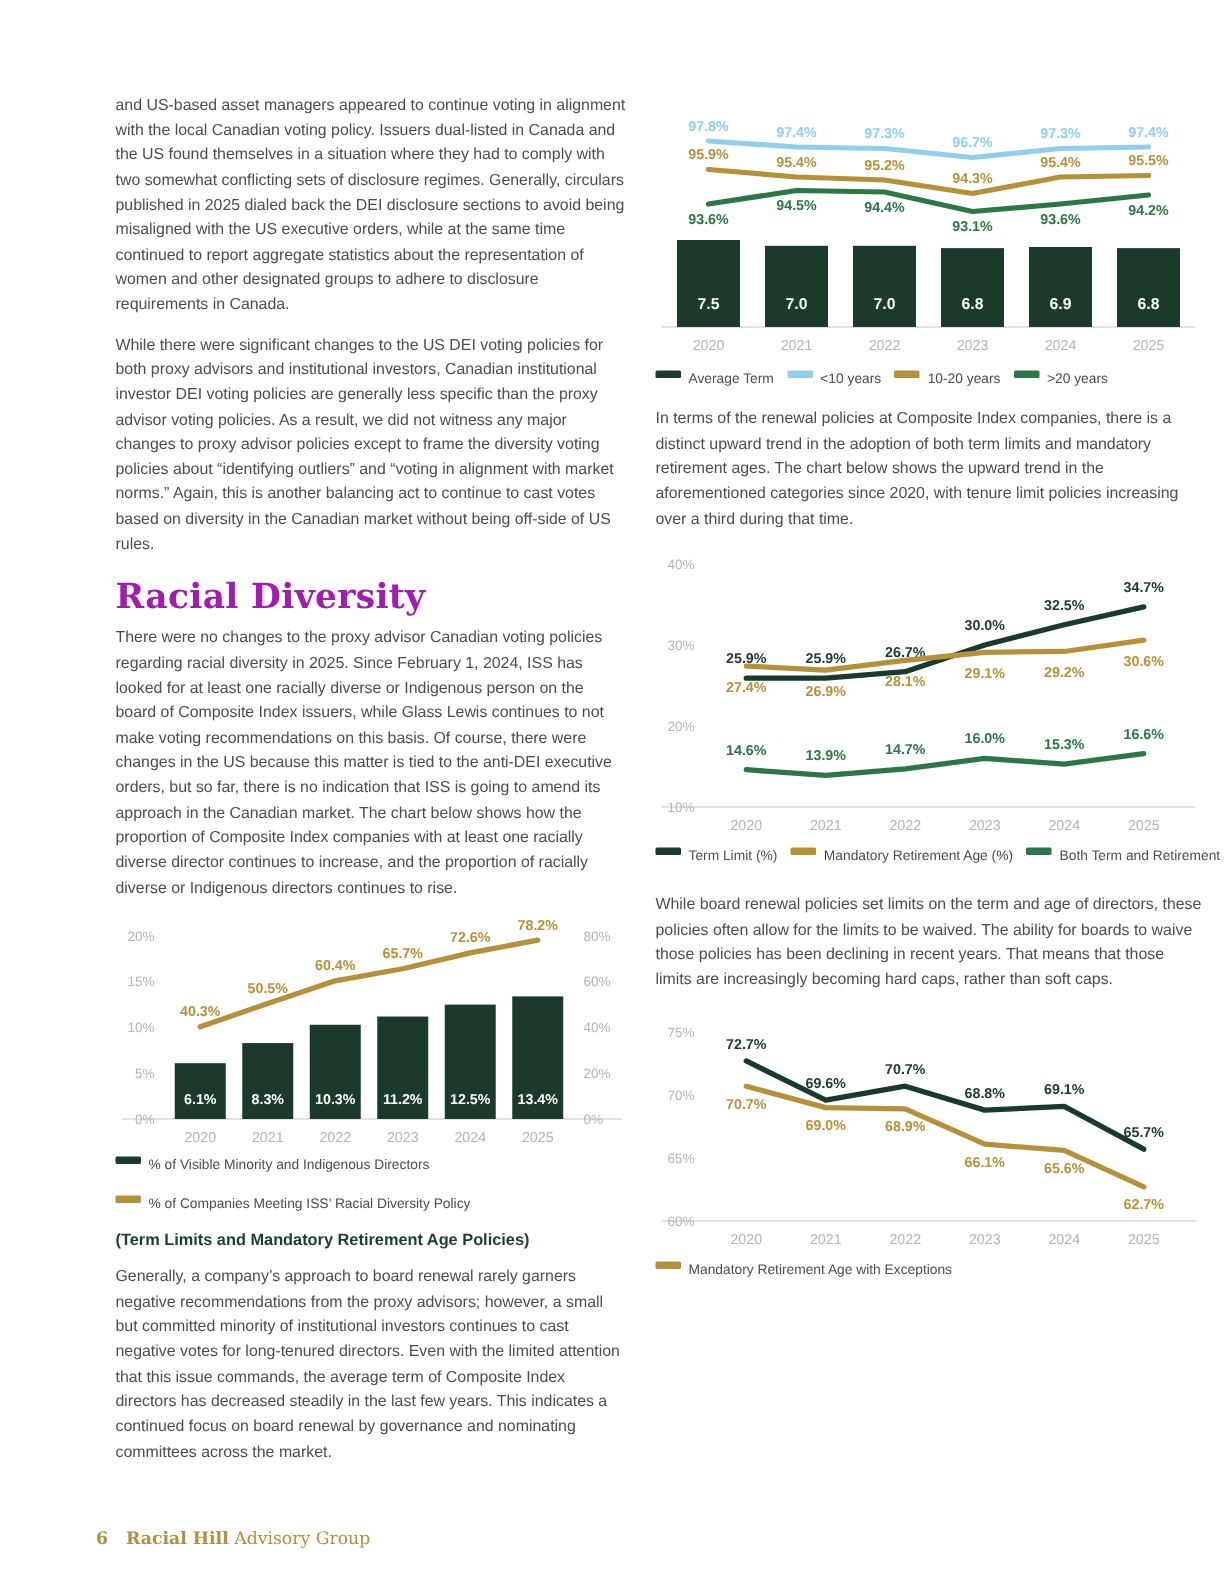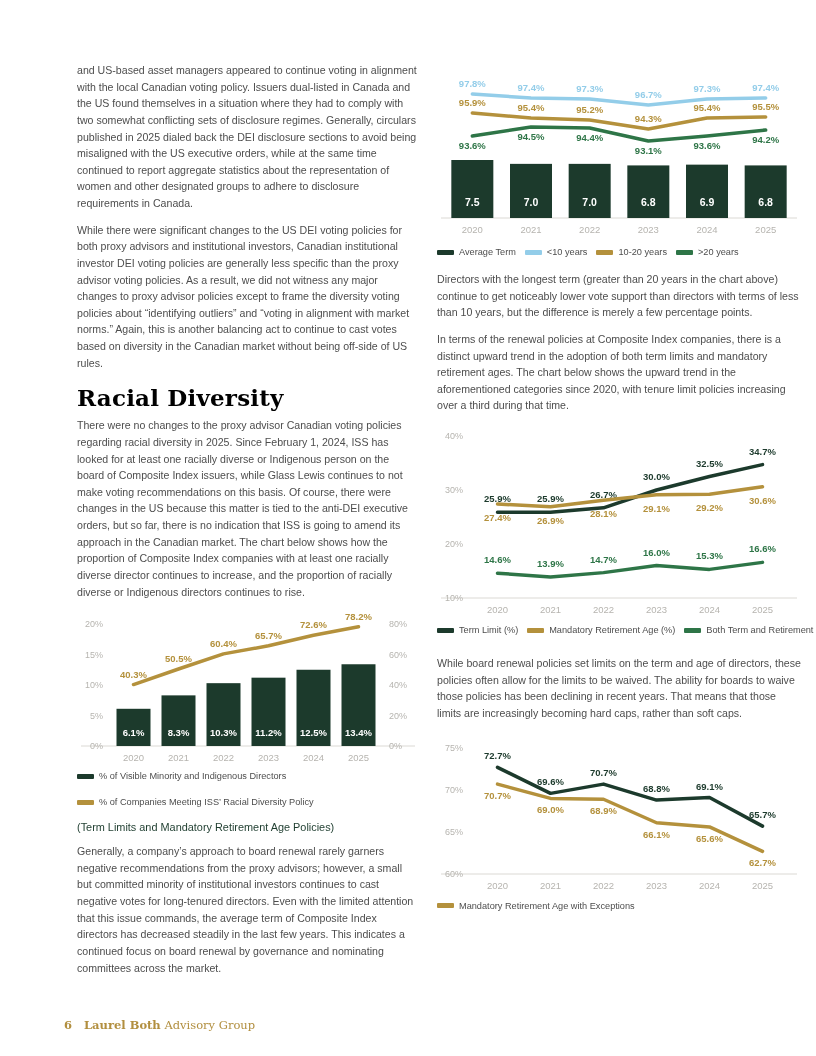--- a/index.html
+++ b/index.html
@@ -3,29 +3,29 @@
 <meta charset="utf-8">
 <style>
   html,body{margin:0;padding:0;background:#e8e8e8;}
   .page{width:816px;height:1056px;position:relative;background:#ffffff;margin:0 auto;
         font-family:"Liberation Sans",sans-serif;color:#4d4d4d;overflow:hidden;}
   .content{position:absolute;top:62px;left:77px;display:flex;gap:20px;}
   .col-left{width:340px;flex:none;}
   .col-right{width:364px;flex:none;}
   p.body{font-size:10.6px;line-height:1.57;margin:0 0 10px;color:#4d4d4d;}
   h3.caps{font-size:11.6px;font-weight:bold;color:#1c4532;margin:15px 0 9px;line-height:1.3;letter-spacing:.2px;}
-  h1.serif{font-family:"DejaVu Serif","Liberation Serif",serif;font-weight:bold;color:#000000;
+  h1.serif{font-family:"DejaVu Serif","Liberation Serif",serif;font-weight:bold;color:#a21caf;
            font-size:23px;margin:13px 0 6px;letter-spacing:.2px;}
-  .subhead{font-size:10.9px;font-weight:normal;color:#1e3d2f;margin:0 0 10px;}
+  .subhead{font-size:10.9px;font-weight:bold;color:#1e3d2f;margin:0 0 10px;}
   .chart-block{margin:4px 0 14px;}
   .chart svg{display:block;font-family:"Liberation Sans",sans-serif;}
   .legend{display:flex;font-size:9.2px;color:#4d4d4d;margin-top:3px;}
   .legend.row{flex-direction:row;gap:9px;flex-wrap:nowrap;white-space:nowrap;}
   .legend.stacked{flex-direction:column;gap:16px;}
-  .legend-item{display:flex;align-items:center;gap:5px;}
+  .legend-item{display:flex;align-items:flex-start;gap:5px;}
   .swatch{width:17px;height:5px;border-radius:1px;flex:none;display:inline-block;}
   .footer{position:absolute;left:64px;bottom:24px;color:#b28f3f;
           font-family:"DejaVu Serif","Liberation Serif",serif;font-size:11.5px;}
   .footer .pn{font-weight:bold;margin-right:12px;}
   .footer .brand-b{font-weight:bold;}
 </style>
 </head>
 <body>
 
 <div class="page">
@@ -153,21 +153,20 @@
               <span class="swatch" style="background: rgb(180, 145, 60);"></span>
               <span>10-20 years</span>
             </span>
             <span class="legend-item">
               <span class="swatch" style="background: rgb(46, 117, 71);"></span>
               <span>&gt;20 years</span>
             </span>
           </div>
       </div>
 
-      <p class="body">Directors with the longest term (greater than 20 years in the chart above) continue to get noticeably lower vote support than directors with terms of less than 10 years, but the difference is merely a few percentage points.</p>
       <p class="body">In terms of the renewal policies at Composite Index companies, there is a distinct upward trend in the adoption of both term limits and mandatory retirement ages. The chart below shows the upward trend in the aforementioned categories since 2020, with tenure limit policies increasing over a third during that time.</p>
 
       <div class="chart-block" style="margin-top:12px;">
         <div class="chart">
             <svg width="364" height="196" viewBox="0 0 364 196">
               <line x1="4" y1="172" x2="360" y2="172" stroke="#dbd9d4" stroke-width="1"></line>
               <text x="26" y="175" fill="#b6b4af" font-size="9" text-anchor="end" font-weight="400">10%</text>
               <text x="26" y="121" fill="#b6b4af" font-size="9" text-anchor="end" font-weight="400">20%</text>
               <text x="26" y="67" fill="#b6b4af" font-size="9" text-anchor="end" font-weight="400">30%</text>
               <text x="26" y="13" fill="#b6b4af" font-size="9" text-anchor="end" font-weight="400">40%</text>
@@ -253,15 +252,15 @@
               <span class="swatch" style="background: rgb(180, 145, 60);"></span>
               <span>Mandatory Retirement Age with Exceptions</span>
             </span>
           </div>
       </div>
     </div>
 
   </div>
 
   <div class="footer">
-    <span class="pn">6</span><span class="brand-b">Laurel Both</span> <span>Advisory Group</span>
+    <span class="pn">6</span><span class="brand-b">Racial Hill</span> <span>Advisory Group</span>
   </div>
 </div>
 
 </body></html>

